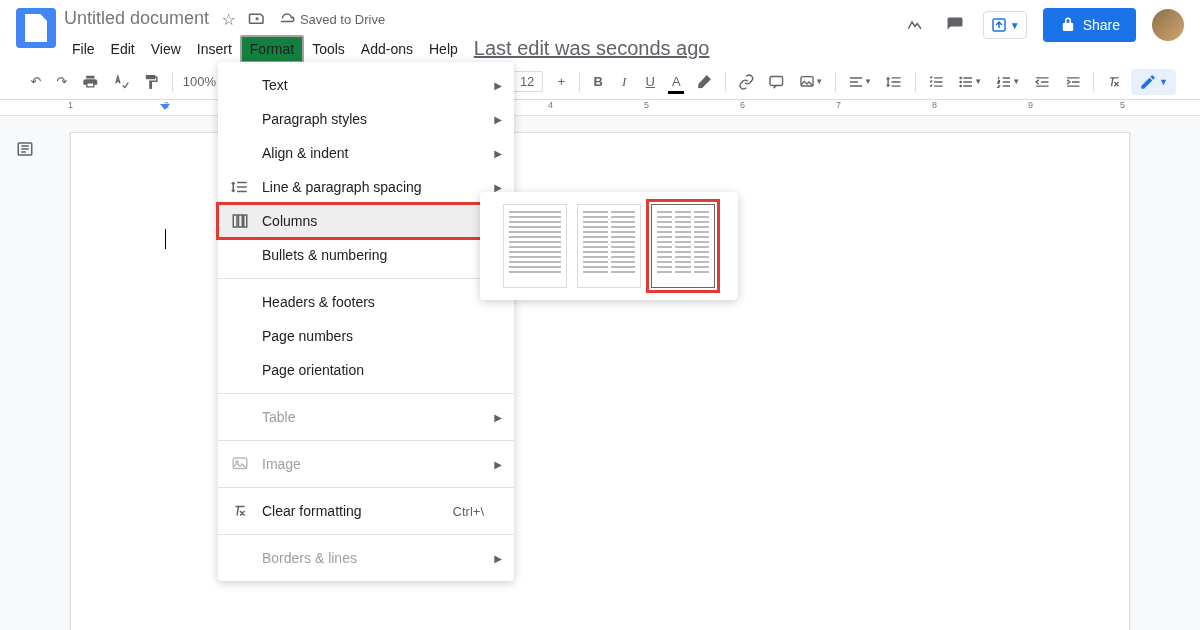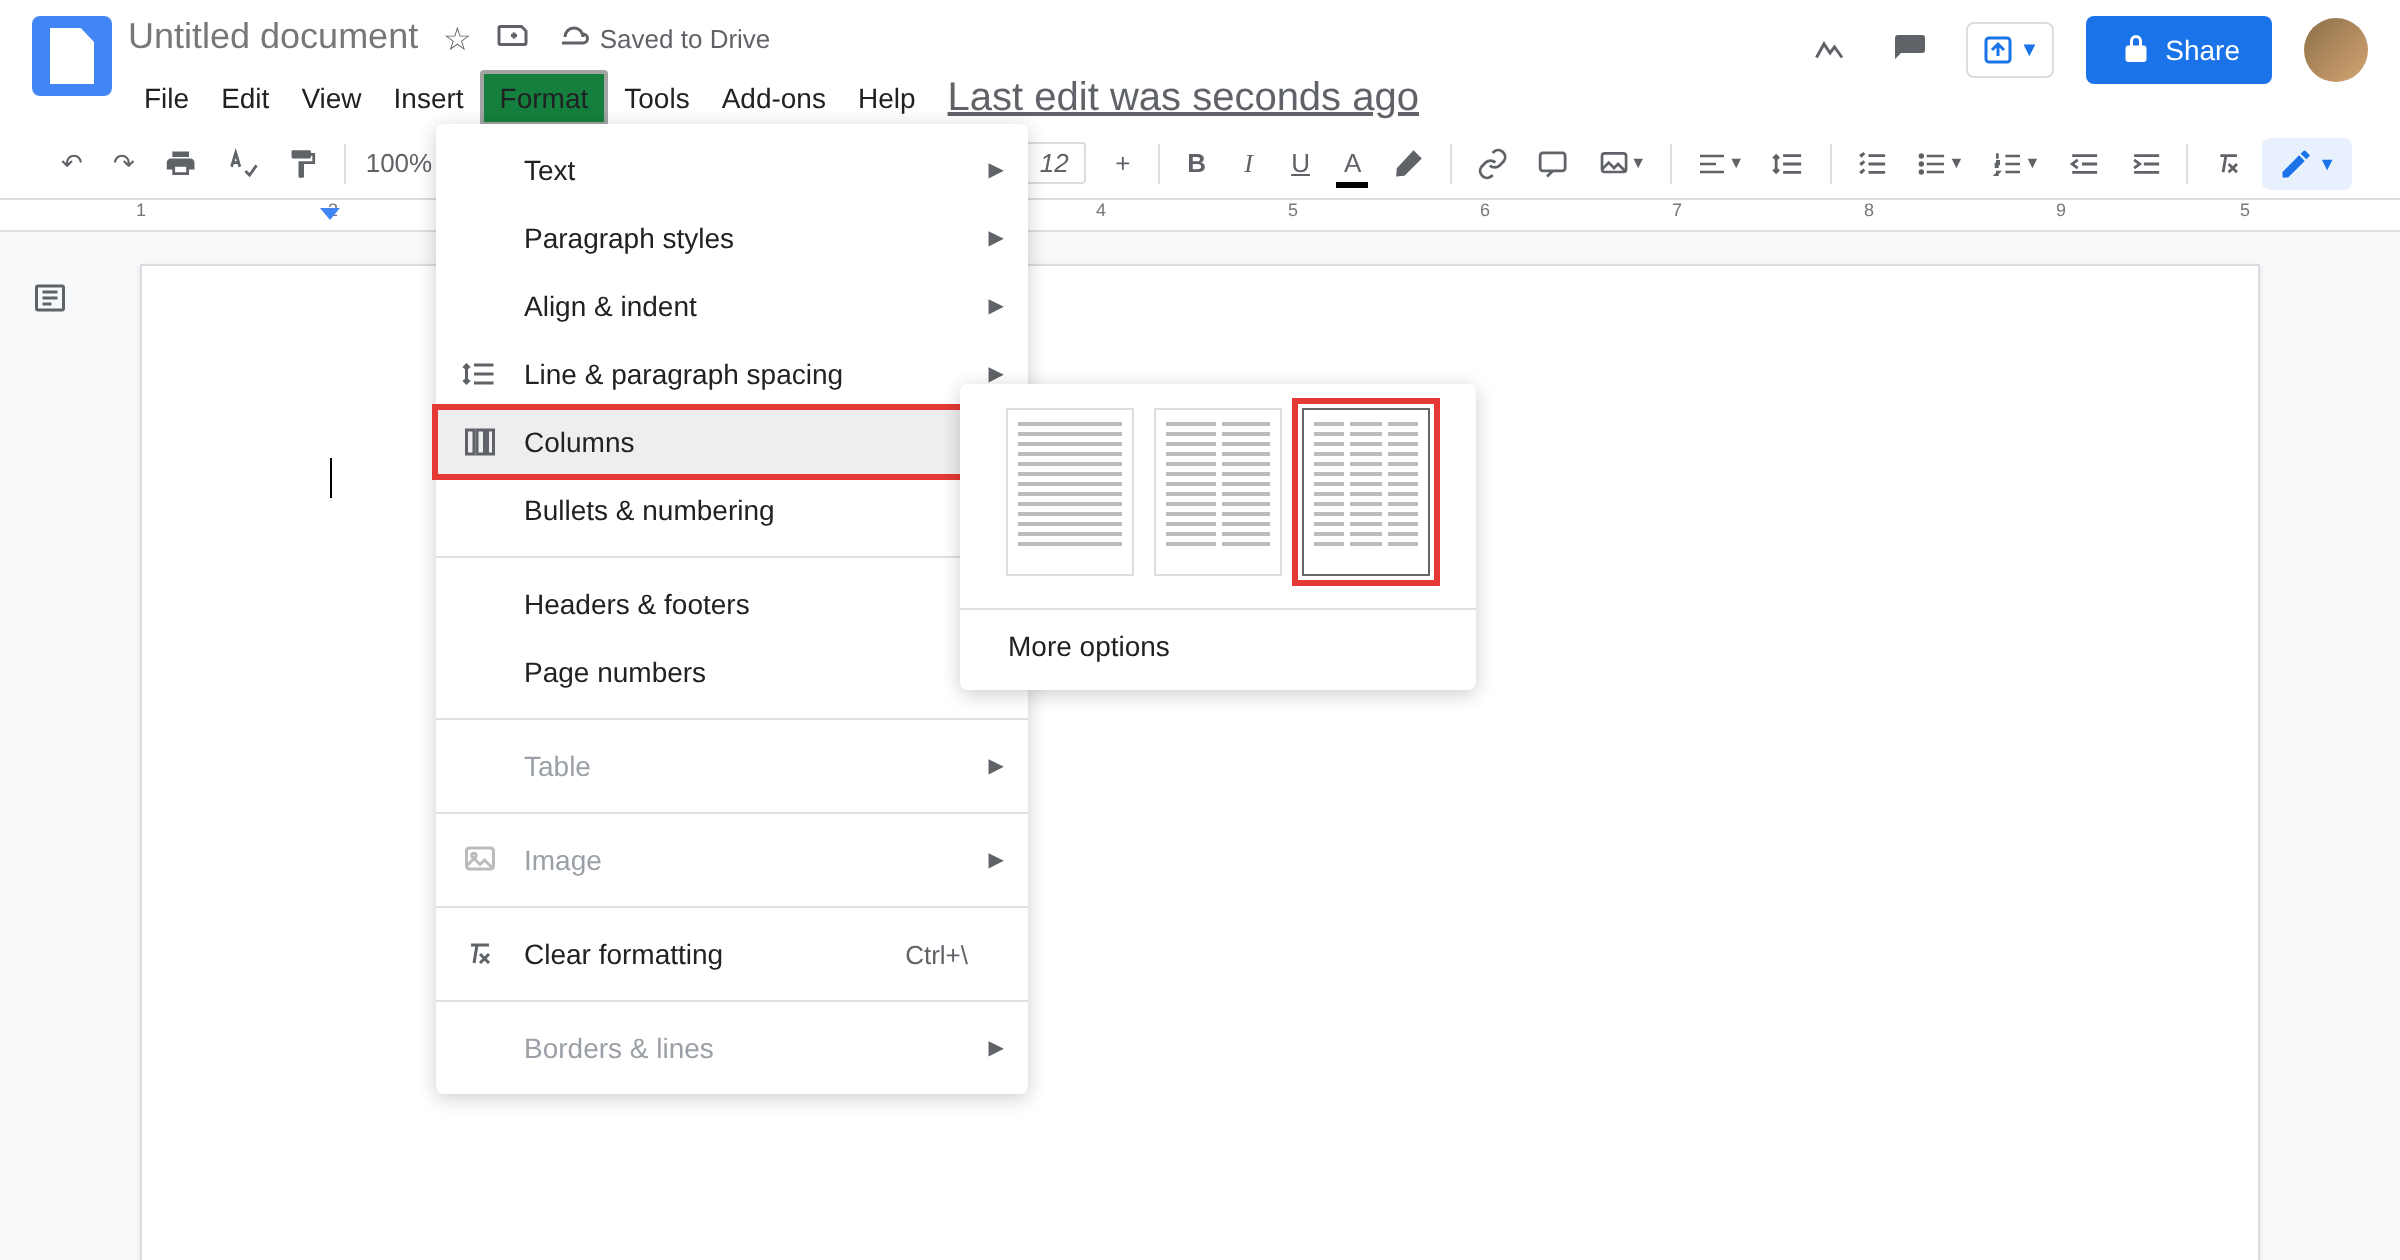--- a/index.html
+++ b/index.html
@@ -19,21 +19,21 @@
   .header-right { display: flex; align-items: center; gap: 16px; }
   .icon-btn { width: 24px; height: 24px; color: #5f6368; cursor: pointer; display: flex; align-items: center; justify-content: center;}
   .present-dd { border: 1px solid #dadce0; border-radius: 4px; padding: 4px 6px; display: flex; align-items: center; gap: 2px; color:#1a73e8;}
   .share-btn { background: #1a73e8; color: #fff; border-radius: 4px; padding: 8px 16px; font-size: 14px; font-weight: 500; display: flex; align-items: center; gap: 6px; cursor: pointer;}
   .avatar { width: 32px; height: 32px; border-radius: 50%; background: linear-gradient(135deg, #8b6f47, #d4a574); }
   
   .toolbar { height: 36px; border-bottom: 1px solid #dadce0; display: flex; align-items: center; padding: 0 24px; gap: 2px; font-size: 13px; color: #5f6368; }
   .tb-btn { padding: 4px 6px; cursor: pointer; border-radius: 2px; display:flex; align-items:center; justify-content:center; min-width:24px; height:28px;}
   .tb-sep { width: 1px; height: 20px; background: #dadce0; margin: 0 4px; }
   .zoom-box { display: flex; align-items: center; gap: 4px; padding: 0 4px;}
-  .font-size-box { border: 1px solid #dadce0; padding: 2px 8px; border-radius: 2px; display: flex; align-items: center; margin: 0 4px; font-style: italic;}
+  .font-size-box { border: 1px solid #dadce0; padding: 2px 8px; border-radius: 2px; display: flex; align-items: center; margin: 0 4px;}
   .color-underline { position:relative; }
   .color-underline::after { content:""; position:absolute; bottom:2px; left:4px; right:4px; height:3px; background:#000;}
   .pen-btn { background: #e8f0fe; border-radius: 4px; padding: 4px 8px; display:flex; align-items:center; gap:2px; color:#1a73e8; margin-left:auto;}
   
   .ruler { height: 16px; background: #fff; border-bottom: 1px solid #e0e0e0; position: relative; font-size: 9px; color: #777; }
   .ruler-mark { position: absolute; top: 0; }
   
   .doc-area { background: #f8f9fa; height: 514px; display: flex; position: relative; }
   .outline-icon { position: absolute; left: 16px; top: 24px; width: 24px; height: 24px; color: #5f6368; cursor:pointer;}
   .page { background: #fff; width: 1060px; margin: 16px auto 0; height: 500px; box-shadow: 0 1px 3px rgba(0,0,0,0.1); position: relative; border:1px solid #dadce0;}
@@ -302,20 +302,24 @@
     </div>
   <div class="dd-sep"></div>
   <div class="dd-item">
       <span class="dd-icon"></span>
       <span>Headers &amp; footers</span>
     </div>
   <div class="dd-item">
       <span class="dd-icon"></span>
       <span>Page numbers</span>
     </div>
+  <div class="dd-item">
+      <span class="dd-icon"></span>
+      <span>Page orientation</span>
+    </div>
   <div class="dd-sep"></div>
   <div class="dd-item disabled">
       <span class="dd-icon"></span>
       <span>Table</span>
       <span class="dd-arrow">▶</span>
     </div>
   <div class="dd-sep"></div>
   <div class="dd-item disabled">
       <span class="dd-icon">
         <svg viewBox="0 0 24 24" fill="none" stroke="#bbb" stroke-width="2">
@@ -437,14 +441,13 @@
           <div class="col-line"></div>
           <div class="col-line"></div>
           <div class="col-line"></div>
           <div class="col-line"></div>
           <div class="col-line"></div>
           <div class="col-line"></div>
           <div class="col-line"></div>
         </div>
     </div>
   </div>
-  <div class="more-opts">More options</div>
 </div>
 
 </body></html>

